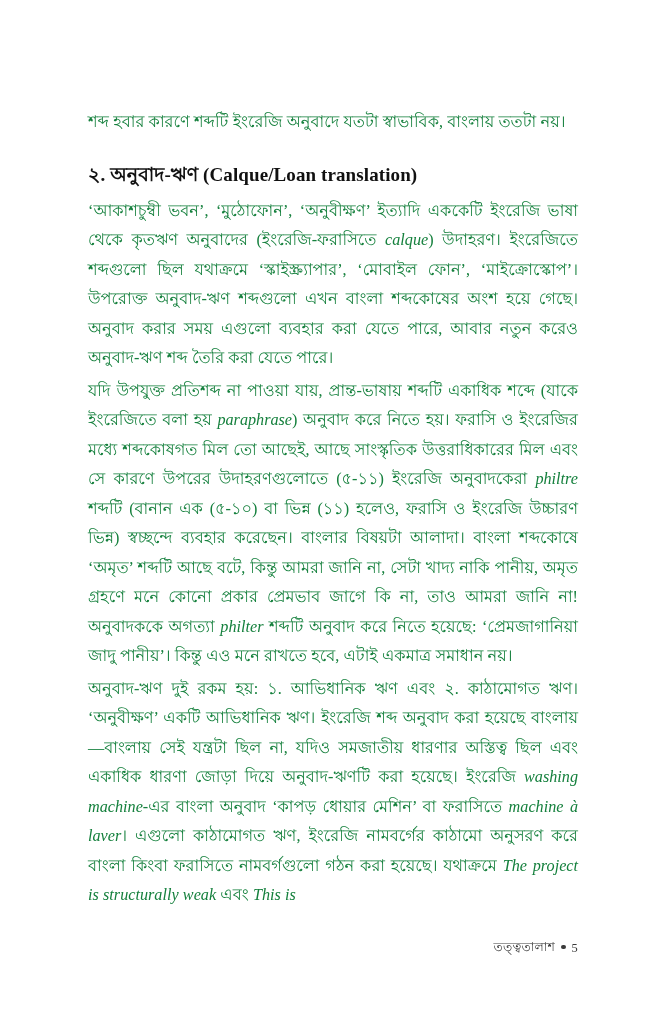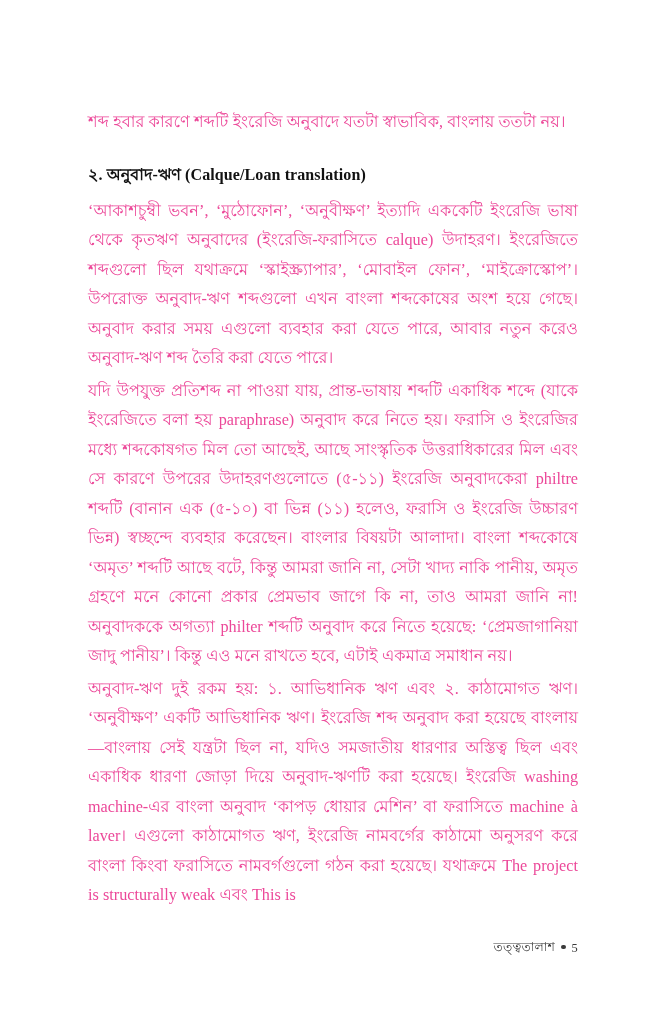--- a/index.html
+++ b/index.html
@@ -19,41 +19,42 @@
   .content {
     position: absolute;
     left: 88px;
     top: 108px;
     width: 490px;
   }
   .para {
     font-family: "Liberation Serif", "DejaVu Serif", serif;
     font-size: 16.2px;
     line-height: 29.5px;
-    color: #ec4899;
+    color: #15803d;
     text-align: justify;
     text-justify: inter-word;
     margin: 0 0 0 0;
     word-spacing: 0.2px;
     -webkit-font-smoothing: antialiased;
   }
   .para + .para {
     margin-top: 3px;
   }
   .heading {
     font-family: "Liberation Serif", "DejaVu Serif", serif;
-    font-size: 16px;
+    font-size: 19px;
     line-height: 26px;
     font-weight: bold;
     color: #111111;
     margin: 24px 0 9px 0;
     text-align: left;
     letter-spacing: 0.1px;
   }
   .it {
+    font-style: italic;
   }
   .footer {
     position: absolute;
     left: 88px;
     right: 85px;
     top: 938px;
     height: 20px;
     display: flex;
     justify-content: flex-end;
     align-items: center;

